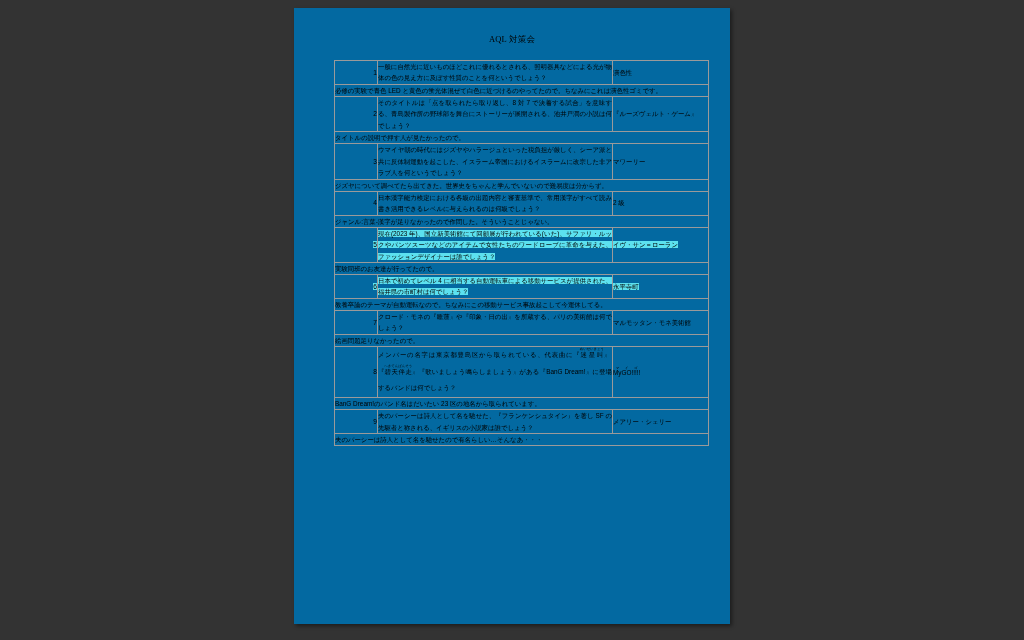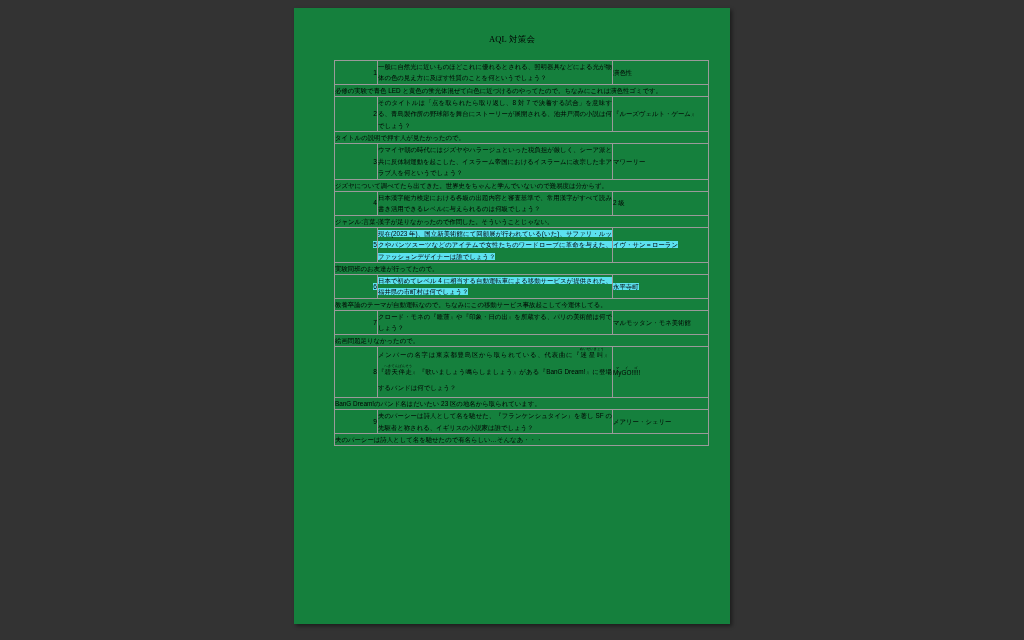--- a/index.html
+++ b/index.html
@@ -21,21 +21,21 @@
     background: #333333;
   }
 
   
   #page {
     position: absolute;
     left: 294px;
     top: 8px;
     width: 436px;
     height: 616px;
-    background: #15803d;
+    background: #0369a1;
     box-shadow: 2px 2px 4px rgba(0,0,0,0.45);
     box-sizing: border-box;
   }
 
   #page-title {
     position: absolute;
     left: 0;
     top: 26px;
     width: 436px;
     text-align: center;

